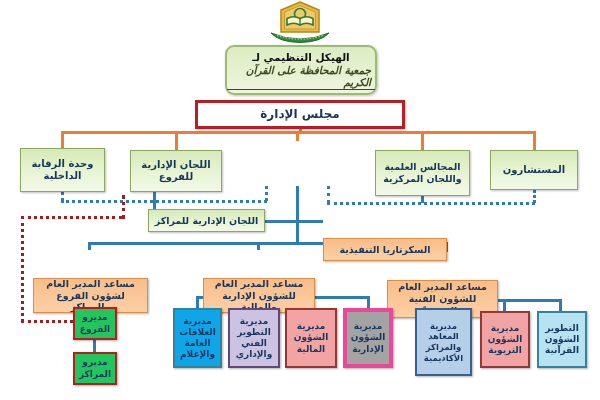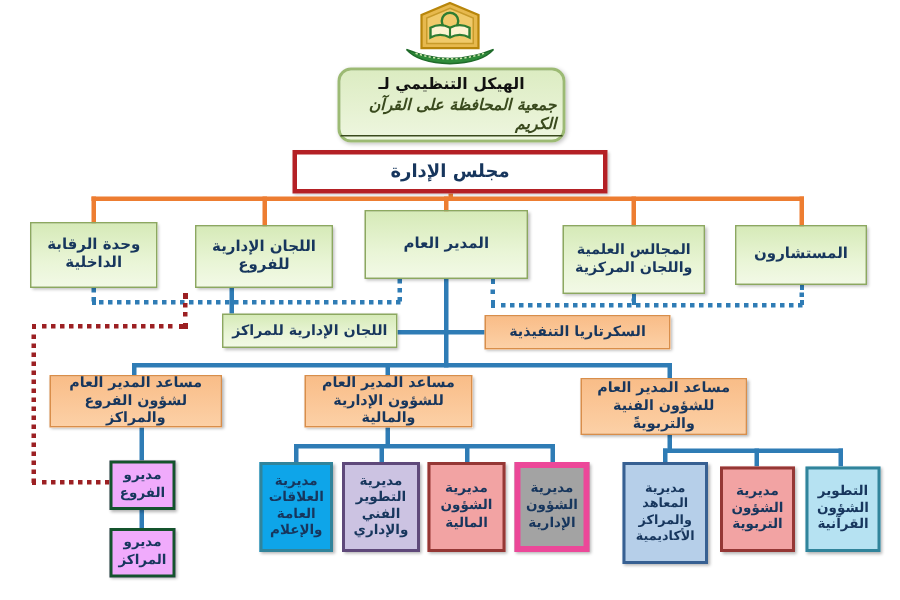--- a/index.html
+++ b/index.html
@@ -12,23 +12,23 @@
     text-align:center; font-weight:bold; color:#17365d; line-height:1.25;
     padding:1px 2px; direction:rtl; z-index:3;
   }
   
   .green  { background:linear-gradient(180deg,#d6eab8 0%,#e9f5d6 60%,#f2f9e6 100%);
             border:1px solid #8ca860; box-shadow:1px 1px 2px rgba(0,0,0,.25); }
   
   .board  { background:#ffffff; border:3px solid #b42025; font-size:12px; box-shadow:1px 1px 2px rgba(0,0,0,.25); }
   
   .orange { background:linear-gradient(180deg,#f9bd88 0%,#fcd0a6 100%);
-            border:1px solid #d98e4a; box-shadow:1px 1px 2px rgba(0,0,0,.3); }
+            border:1px solid #d98e4a; box-shadow:1px 1px 2px rgba(0,0,0,.3);margin-top:28px; }
   
-  .ltblue { background:#f0abfc; border:2px solid #14532d; box-shadow:1px 1px 2px rgba(0,0,0,.3); }
+  .ltblue { background:#22c55e; border:2px solid #b91c1c; box-shadow:1px 1px 2px rgba(0,0,0,.3); }
   .cyan   { background:#0ea5e9; border:2px solid #31849b; box-shadow:1px 1px 2px rgba(0,0,0,.3); }
   .purple { background:#ccc3e2; border:2px solid #5f497a; box-shadow:1px 1px 2px rgba(0,0,0,.3); }
   .pink   { background:#f2a3a3; border:2px solid #953735; box-shadow:1px 1px 2px rgba(0,0,0,.3); }
   .gray   { background:#a3a3a3; border:4px solid #ec4899; box-shadow:1px 1px 2px rgba(0,0,0,.3); }
   .steel  { background:#b6cfe9; border:2px solid #376092; box-shadow:1px 1px 2px rgba(0,0,0,.3); }
   .aqua   { background:#b6e2f2; border:2px solid #31849b; box-shadow:1px 1px 2px rgba(0,0,0,.3); }
 
   
   .headerbox { position:absolute; left:225px; top:45px; width:152px; height:50px;
     background:linear-gradient(180deg,#dcecc2 0%,#eef6df 100%);
@@ -116,21 +116,20 @@
   <div class="cn bv" style="left:442px;top:299px;height:9px;"></div>
   <div class="cn bv" style="left:503px;top:299px;height:12px;"></div>
   <div class="cn bv" style="left:559px;top:299px;height:12px;"></div>
 
   <div class="node board" style="left:195px;top:100px;width:210px;height:29px;">مجلس الإدارة</div>
 
   <div class="node green f10" style="left:20px;top:148px;width:85px;height:44px;">وحدة الرقابة الداخلية</div>
 
   <div class="node green f10" style="left:130px;top:150px;width:92px;height:42px;">اللجان الإدارية للفروع</div>
 
-  <div class="node green f10" style="left:243px;top:140px;width:109px;height:46px;">المدير العام</div>
 
   <div class="node green f95" style="left:375px;top:150px;width:95px;height:46px;">المجالس العلمية واللجان المركزية</div>
 
   <div class="node green f10" style="left:490px;top:150px;width:88px;height:40px;">المستشارون</div>
 
   <div class="node green f95" style="left:148px;top:209px;width:117px;height:23px;">اللجان الإدارية للمراكز</div>
 
   <div class="node orange f95" style="left:323px;top:210px;width:124px;height:23px;">السكرتاريا التنفيذية</div>
 
   <div class="node orange f95" style="left:33px;top:250px;width:115px;height:35px;">مساعد المدير العام لشؤون الفروع والمراكز</div>

